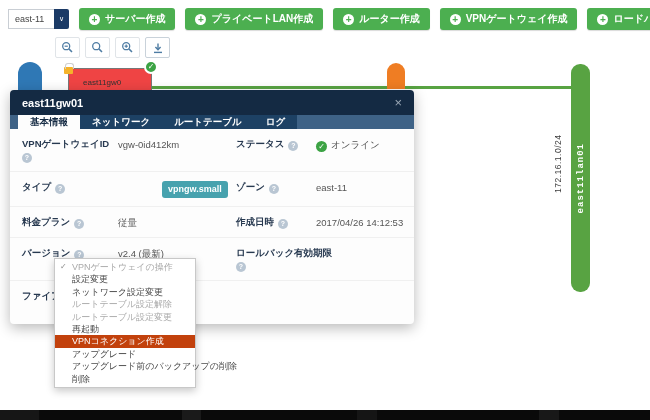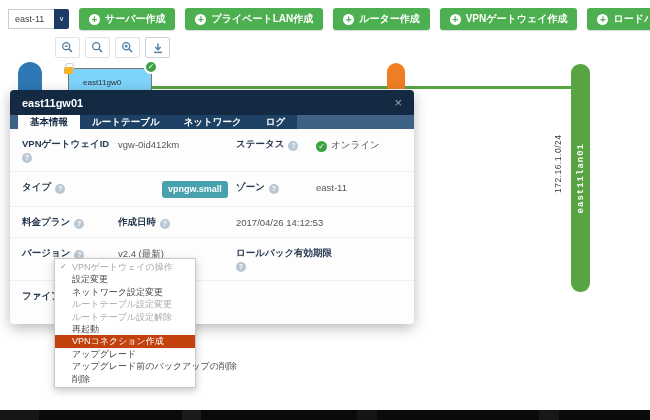--- a/index.html
+++ b/index.html
@@ -26,21 +26,21 @@
               border-radius:2px; display:flex; align-items:center; justify-content:center; }
   .tool-btn.dl { border-color:#c9d2da; }
 
   
   .green-line { position:absolute; left:150px; top:86px; width:430px; height:3px; background:#58a342; }
   .blue-pill  { position:absolute; left:18px;  top:62px; width:24px; height:30px;
                 border-radius:12px 12px 0 0; background:#2f78b5; }
   .orange-pill{ position:absolute; left:387px; top:63px; width:18px; height:26px;
                 border-radius:9px 9px 0 0; background:#ef7d23; }
   .gw-box { position:absolute; left:68px; top:68px; width:84px; height:24px;
-            background:#7dd3fc; border:1px solid #777; }
+            background:#ef4444; border:1px solid #777; }
   .gw-box .gw-label { position:absolute; left:14px; top:9px; font-size:8px; color:#333; }
   .check-badge { position:absolute; left:144px; top:60px; width:14px; height:14px;
                  border-radius:50%; background:#3ca344; border:2px solid #fff; color:#fff;
                  font-size:8px; line-height:10px; text-align:center; z-index:2; }
   .lock-icon { position:absolute; left:64px; top:67px; width:9px; height:7px;
                background:#f5b32a; border-radius:1px; z-index:2; }
   .lock-icon::before { content:""; position:absolute; left:1px; top:-4px; width:7px; height:5px;
                border:1.5px solid #cfcfcf; border-bottom:none; border-radius:3px 3px 0 0; }
   .lan-bar { position:absolute; left:571px; top:64px; width:19px; height:228px;
              border-radius:9px; background:#58a342; display:flex; align-items:center; justify-content:center; }
@@ -167,22 +167,22 @@
   <span>east11lan01</span>
 </div>
 
 <div class="modal">
   <div class="modal-header">
     <span class="modal-title">east11gw01</span>
     <span class="modal-close">×</span>
   </div>
   <div class="tabstrip">
     <div class="tab active">基本情報</div>
+    <div class="tab">ネットワーク</div>
     <div class="tab">ルートテーブル</div>
-    <div class="tab">ネットワーク</div>
     <div class="tab">ログ</div>
   </div>
   <div class="modal-body">
 
     <div class="m-row">
       <div class="f-label">
         <span>VPNゲートウェイID</span><span class="help block">?</span>
       </div>
       <div class="f-value">vgw-0id412km</div>
       <div class="f-label">
@@ -203,20 +203,21 @@
       <div class="f-label">
         <span>ゾーン</span><span class="help">?</span>
       </div>
       <div class="f-value">east-11</div>
     </div>
 
     <div class="m-row">
       <div class="f-label">
         <span>料金プラン</span><span class="help">?</span>
       </div>
+      <div class="f-value">従量</div>
       <div class="f-label">
         <span>作成日時</span><span class="help">?</span>
       </div>
       <div class="f-value nowrap">2017/04/26 14:12:53</div>
     </div>
 
     <div class="m-row">
       <div class="f-label">
         <span>バージョン</span><span class="help">?</span>
       </div>
@@ -239,22 +240,22 @@
   </div>
 </div>
 
 <div class="dropdown">
   <div class="dd-item muted">
     <span class="dd-check">✓</span>
     <span>VPNゲートウェイの操作</span>
   </div>
   <div class="dd-item"><span>設定変更</span></div>
   <div class="dd-item"><span>ネットワーク設定変更</span></div>
+  <div class="dd-item muted"><span>ルートテーブル設定解除</span></div>
   <div class="dd-item muted"><span>ルートテーブル設定変更</span></div>
-  <div class="dd-item muted"><span>ルートテーブル設定解除</span></div>
   <div class="dd-item"><span>再起動</span></div>
   <div class="dd-item selected"><span>VPNコネクション作成</span></div>
   <div class="dd-item"><span>アップグレード</span></div>
   <div class="dd-item"><span>アップグレード前のバックアップの削除</span></div>
   <div class="dd-item"><span>削除</span></div>
 </div>
 
 <div class="bottom-bar"></div>
 
 </body></html>

